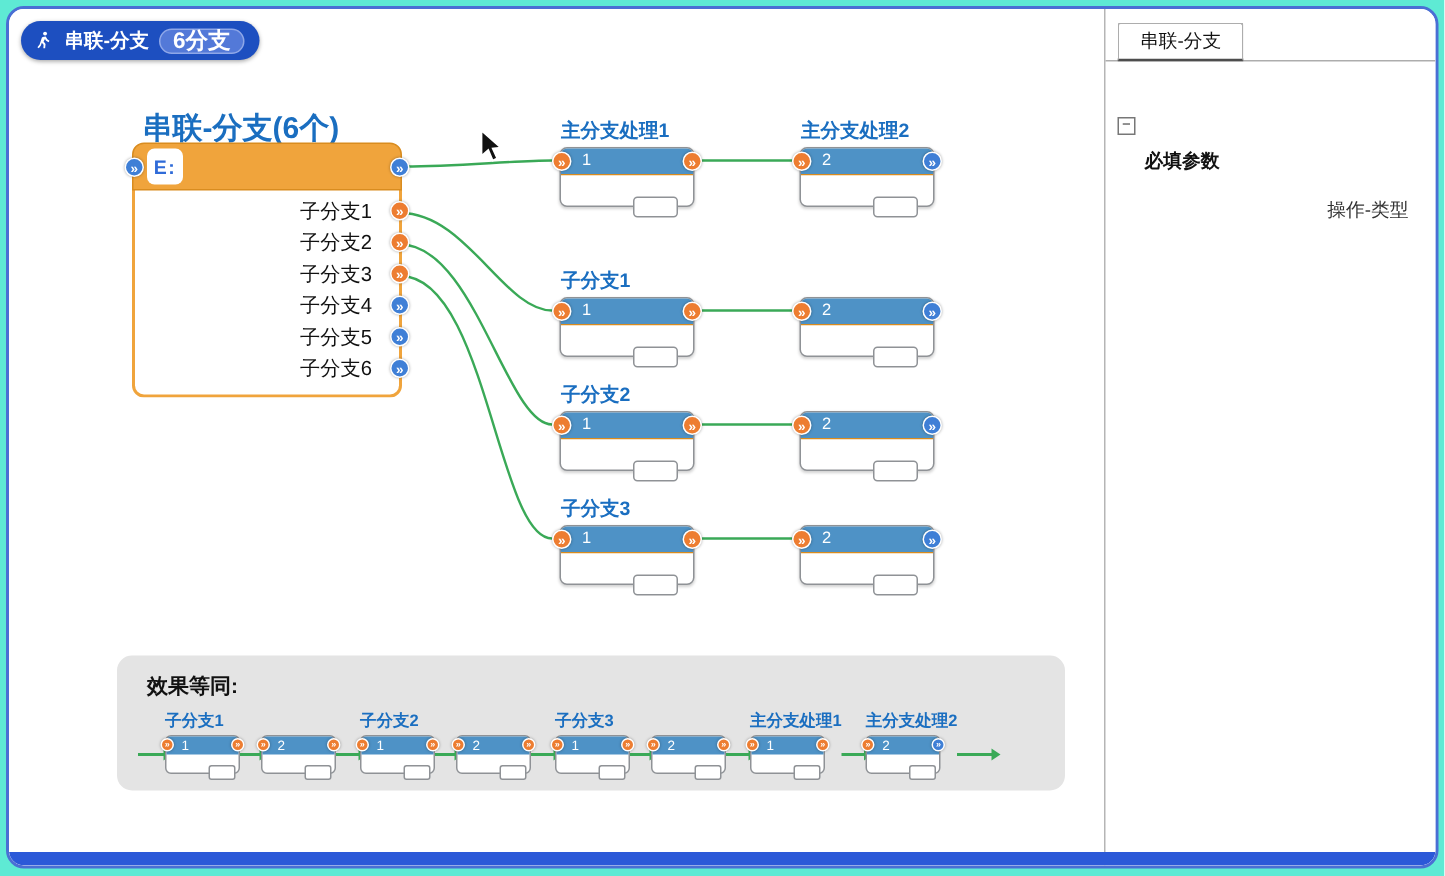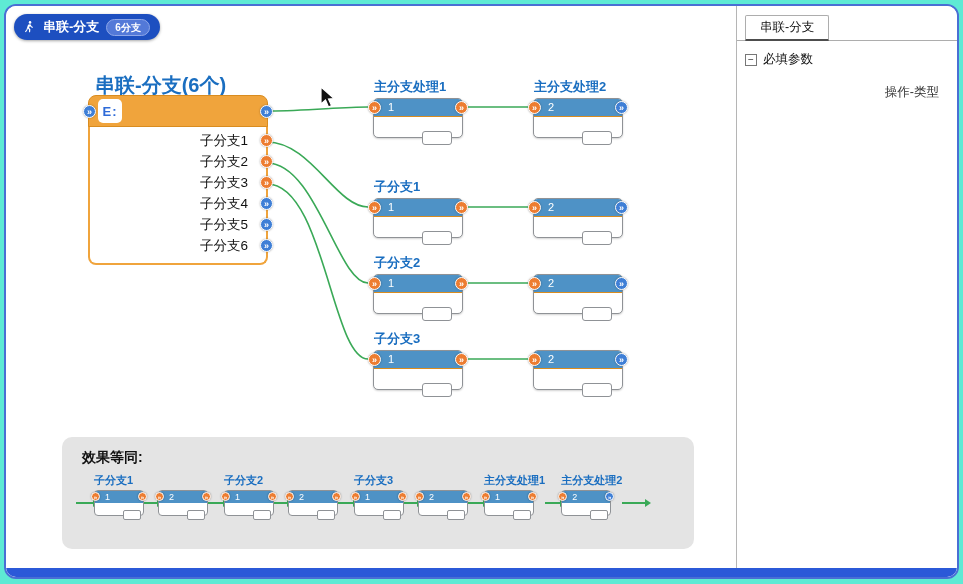--- a/index.html
+++ b/index.html
@@ -10,21 +10,21 @@
 
   
   .canvas{position:relative;flex:1;background:#fff;}
   .wires{position:absolute;left:0;top:0;z-index:1;}
   .wire{stroke:var(--green,#3aa957);stroke-width:1.6;fill:none;}
 
   .title-badge{position:absolute;left:8px;top:8px;z-index:4;display:inline-flex;align-items:center;gap:7px;
       background:var(--badge-blue,#1d4fc0);color:#fff;font-size:13px;font-weight:bold;
       padding:4px 10px 4px 9px;border-radius:14px;box-shadow:0 1px 3px rgba(0,0,0,.35);}
   .count-pill{background:#5379d8;border:1px solid #8ea7e8;border-radius:10px;padding:0 8px;
-      font-size:10px;font-weight:bold;color:#fff;line-height:15px;}
+      font-size:15px;font-weight:bold;color:#fff;line-height:15px;}
 
   
   .main-title{position:absolute;left:89px;top:66px;font-size:20px;font-weight:bold;color:var(--accent-blue,#1a6ec0);z-index:3;}
   .main-header{position:absolute;left:82px;top:89px;width:180px;height:32px;z-index:3;
       background:var(--orange,#f0a43c);border:1px solid #d98c1f;border-radius:8px 8px 0 0;box-sizing:border-box;}
   .main-body{position:absolute;left:82px;top:120px;width:180px;height:139px;z-index:2;background:#fff;
       border:2px solid var(--orange,#f0a43c);border-top:none;border-radius:0 0 8px 8px;box-sizing:border-box;padding-top:4px;}
   .node-icon{position:absolute;left:9px;top:3px;width:24px;height:24px;background:#fff;border-radius:5px;
       color:#2f6bd8;font-weight:bold;font-size:13px;display:flex;align-items:center;justify-content:center;letter-spacing:1px;}
   .branch-row{position:relative;height:21px;line-height:21px;text-align:right;padding-right:18px;font-size:13.5px;color:#111;}
@@ -70,21 +70,21 @@
   .cursor{position:absolute;z-index:9;}
 
   
   .sidebar{width:220px;background:#fff;border-left:1px solid #b5b5b5;position:relative;z-index:3;font-size:12.5px;color:#111;}
   .sidebar-tabs{padding:8px 0 0 8px;border-bottom:1px solid #adadad;}
   .tab{display:inline-block;background:#fff;border:1px solid #adadad;border-bottom:2px solid #4d4d4d;
       border-radius:2px 2px 0 0;padding:3px 14px 3px;position:relative;top:1px;font-size:12.5px;}
   .section-header{display:flex;align-items:center;gap:6px;margin:10px 8px 0 8px;}
   .collapse-box{width:12px;height:12px;border:1px solid #777;font-size:10px;line-height:10px;text-align:center;
       color:#333;background:#fff;box-sizing:border-box;cursor:default;}
-  .section-title{font-weight:normal;}
+  .section-title{font-weight:bold;margin-top:48px;}
   .param-row{display:flex;align-items:center;margin-top:16px;padding-right:6px;}
   .param-label{flex:1;text-align:right;color:#333;padding-right:12px;}
   .radio-group{display:flex;flex-direction:column;gap:7px;width:104px;}
   .radio{display:flex;align-items:center;gap:5px;cursor:default;white-space:nowrap;}
   .radio-circle{width:13px;height:13px;border-radius:50%;border:1.5px solid #9a9a9a;box-sizing:border-box;
       display:inline-flex;align-items:center;justify-content:center;background:#fff;flex:none;}
   .radio-circle.selected{border-color:#2766d2;}
   .radio-circle.selected::after{content:"";width:6px;height:6px;border-radius:50%;background:#2766d2;}
 </style>
 </head>
@@ -196,21 +196,21 @@
       </div>
       <div class="snode" style="left:527px;top:344px">
         <div class="snode-header">
           <span class="port port-orange sport-l">»</span>
           <span class="snode-num">2</span>
           <span class="port port-blue sport-r">»</span>
         </div>
         <div class="snode-notch"></div>
       </div>
 
-      <div class="equiv-box" style="left:56px;top:431px;width:632px;height:112px;">
+      <div class="equiv-box" style="left:72px;top:431px;width:632px;height:90px;">
         <div class="equiv-title">效果等同:</div>
         <div class="echain">
           <div class="earrow lead"></div>
 
           <div class="egroup">
             <div class="elabel">子分支1</div>
             <div class="enodes">
               <div class="mnode">
                 <div class="mnode-header">
                     <span class="port mport mport-l port-orange">»</span>

